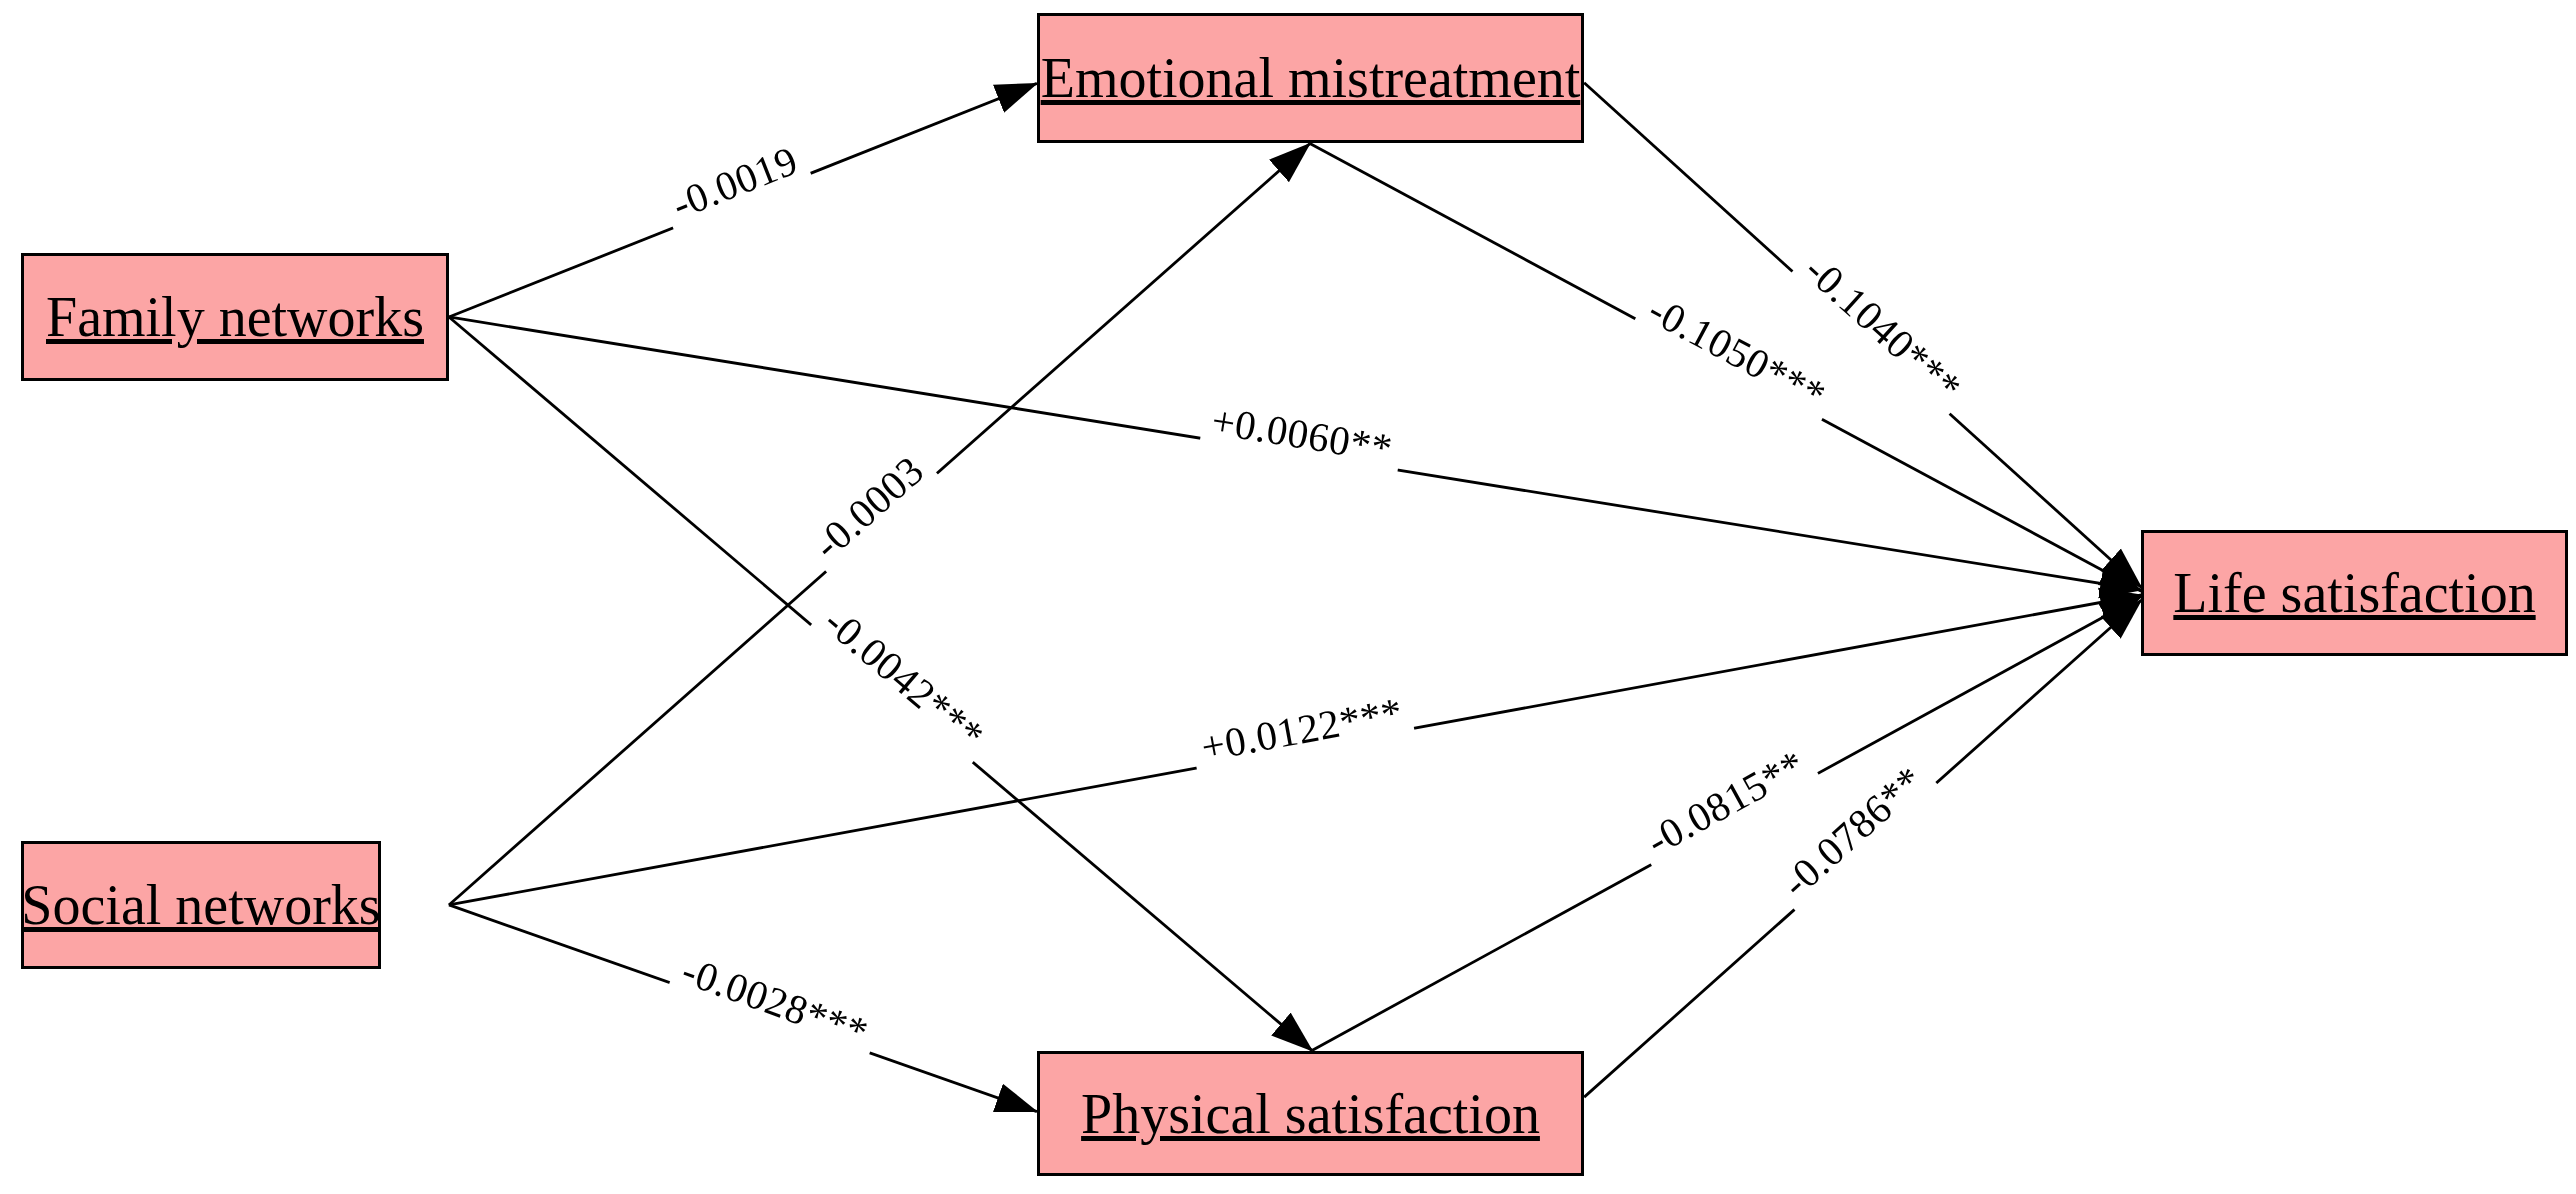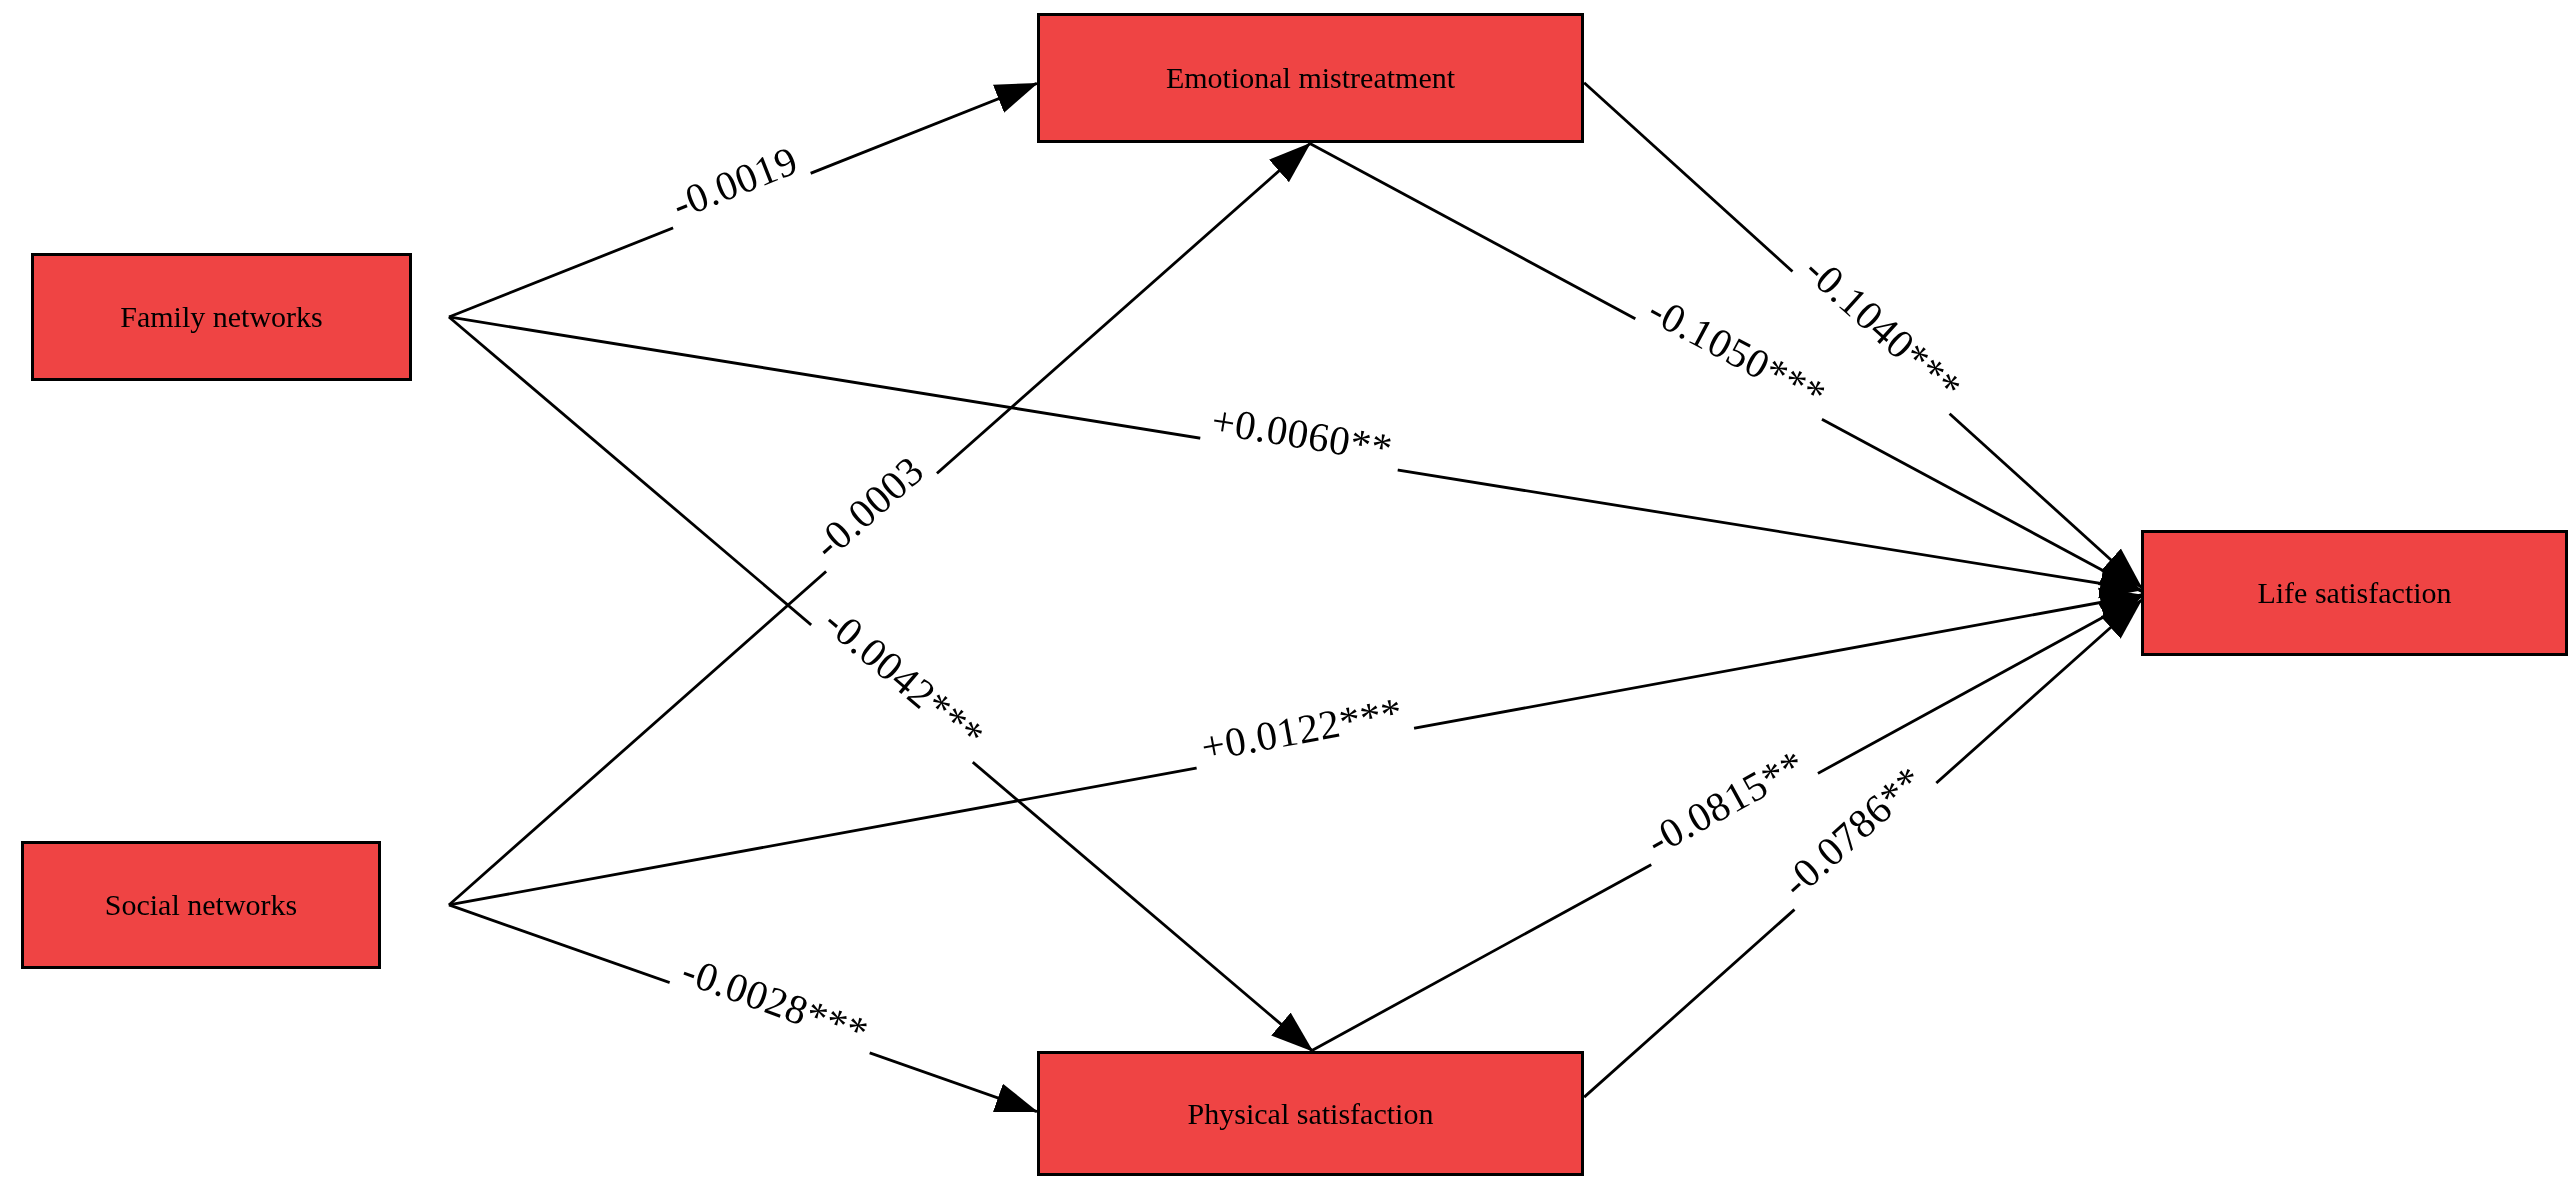--- a/index.html
+++ b/index.html
@@ -36,31 +36,32 @@
     line-height: 1.05;
     white-space: nowrap;
     padding: 1.3px 8.8px;
     transform: translate(-50%, -50%) rotate(var(--r));
     letter-spacing: 0.6px;
   }
   .node {
     position: absolute;
     z-index: 3;
     box-sizing: border-box;
-    background: #ef4444;
+    background: #fca5a5;
     border: 3.8px solid #000000;
     display: flex;
     align-items: center;
     justify-content: center;
-    font-size: 30px;
+    font-size: 56px;
     white-space: nowrap;
     text-align: center;
+    text-decoration: underline;
   }
   .node-emotional { left: 1037px; top: 13px;   width: 547px; height: 130px; }
-  .node-family    { left: 31px;   top: 253px;  width: 381px; height: 128px; }
+  .node-family    { left: 21px;   top: 253px;  width: 428px; height: 128px; }
   .node-social    { left: 21px;   top: 841px; width: 360px; height: 128px; }
   .node-physical  { left: 1037px; top: 1051px; width: 547px; height: 125px; }
   .node-life      { left: 2141px; top: 530px;  width: 427px; height: 126px; }
 </style>
 </head>
 <body>
 
 <div class="canvas">
 
   <svg class="edges-layer" viewBox="0 0 4114 1908" aria-hidden="true">

